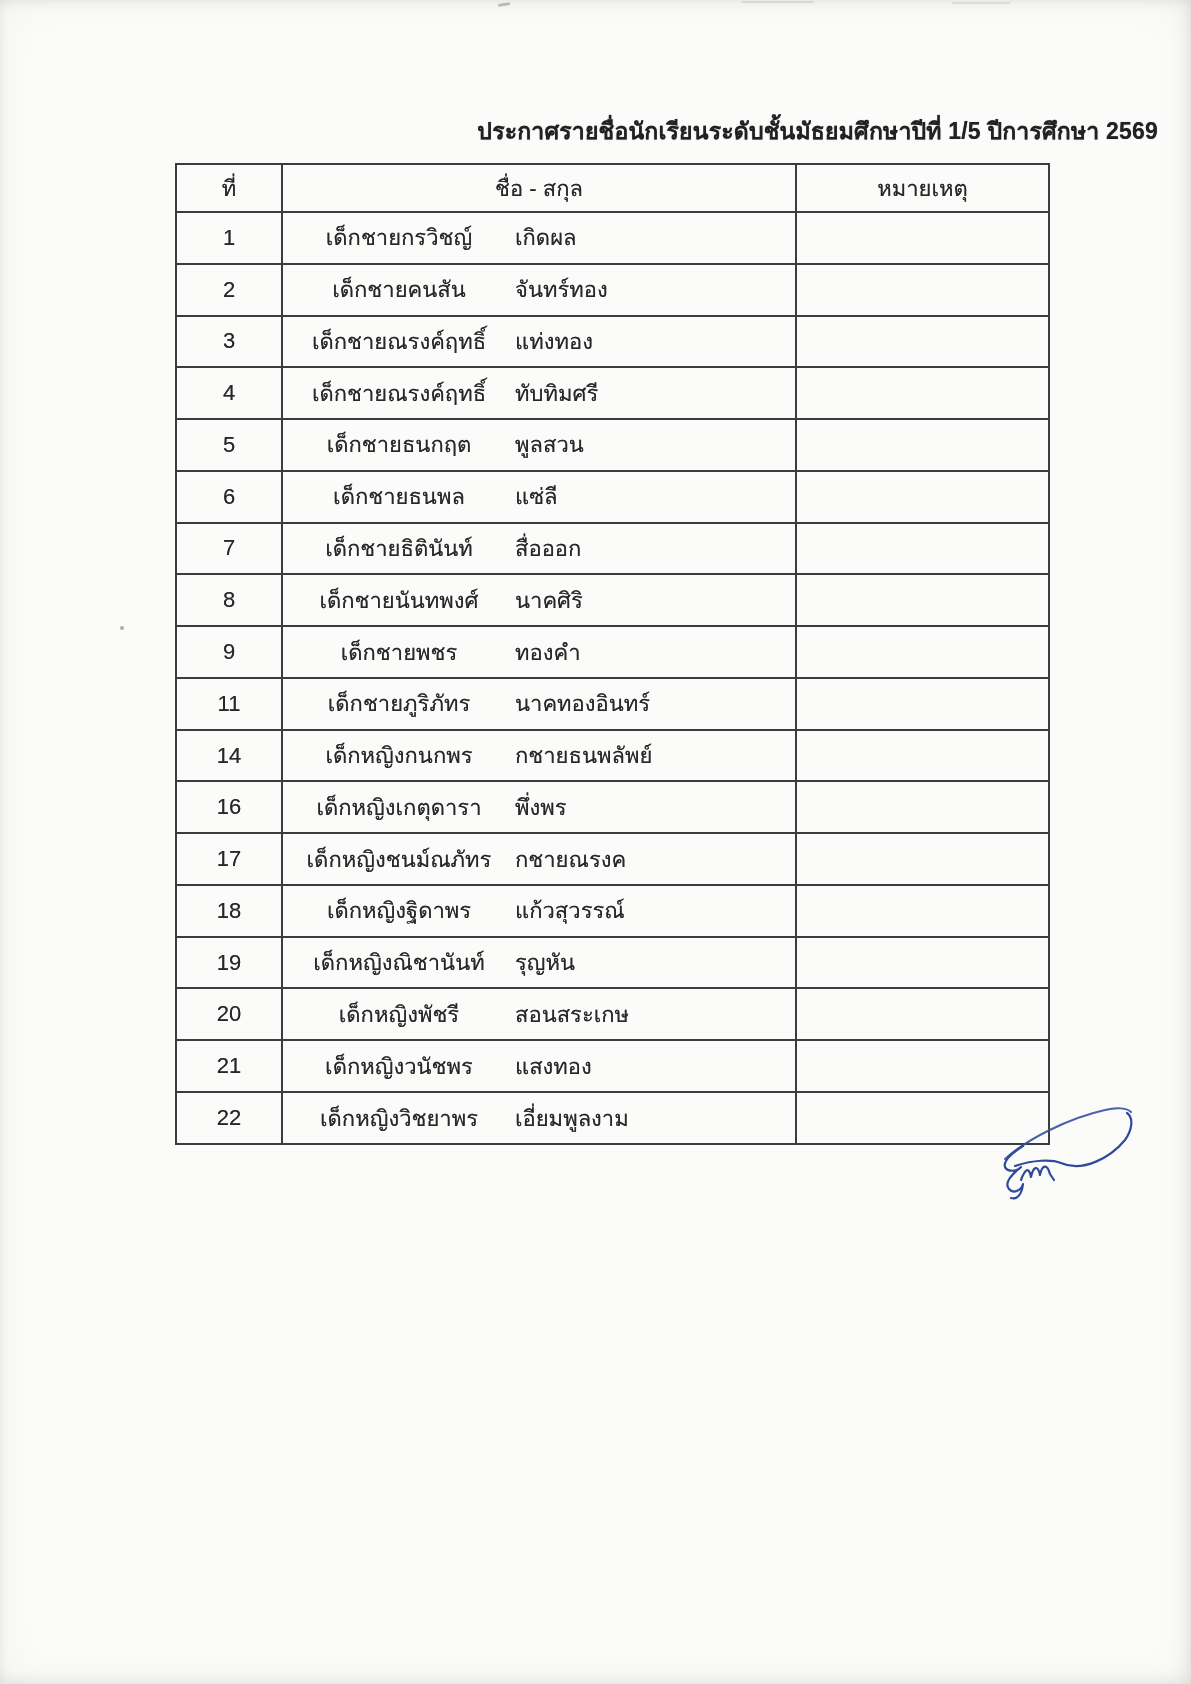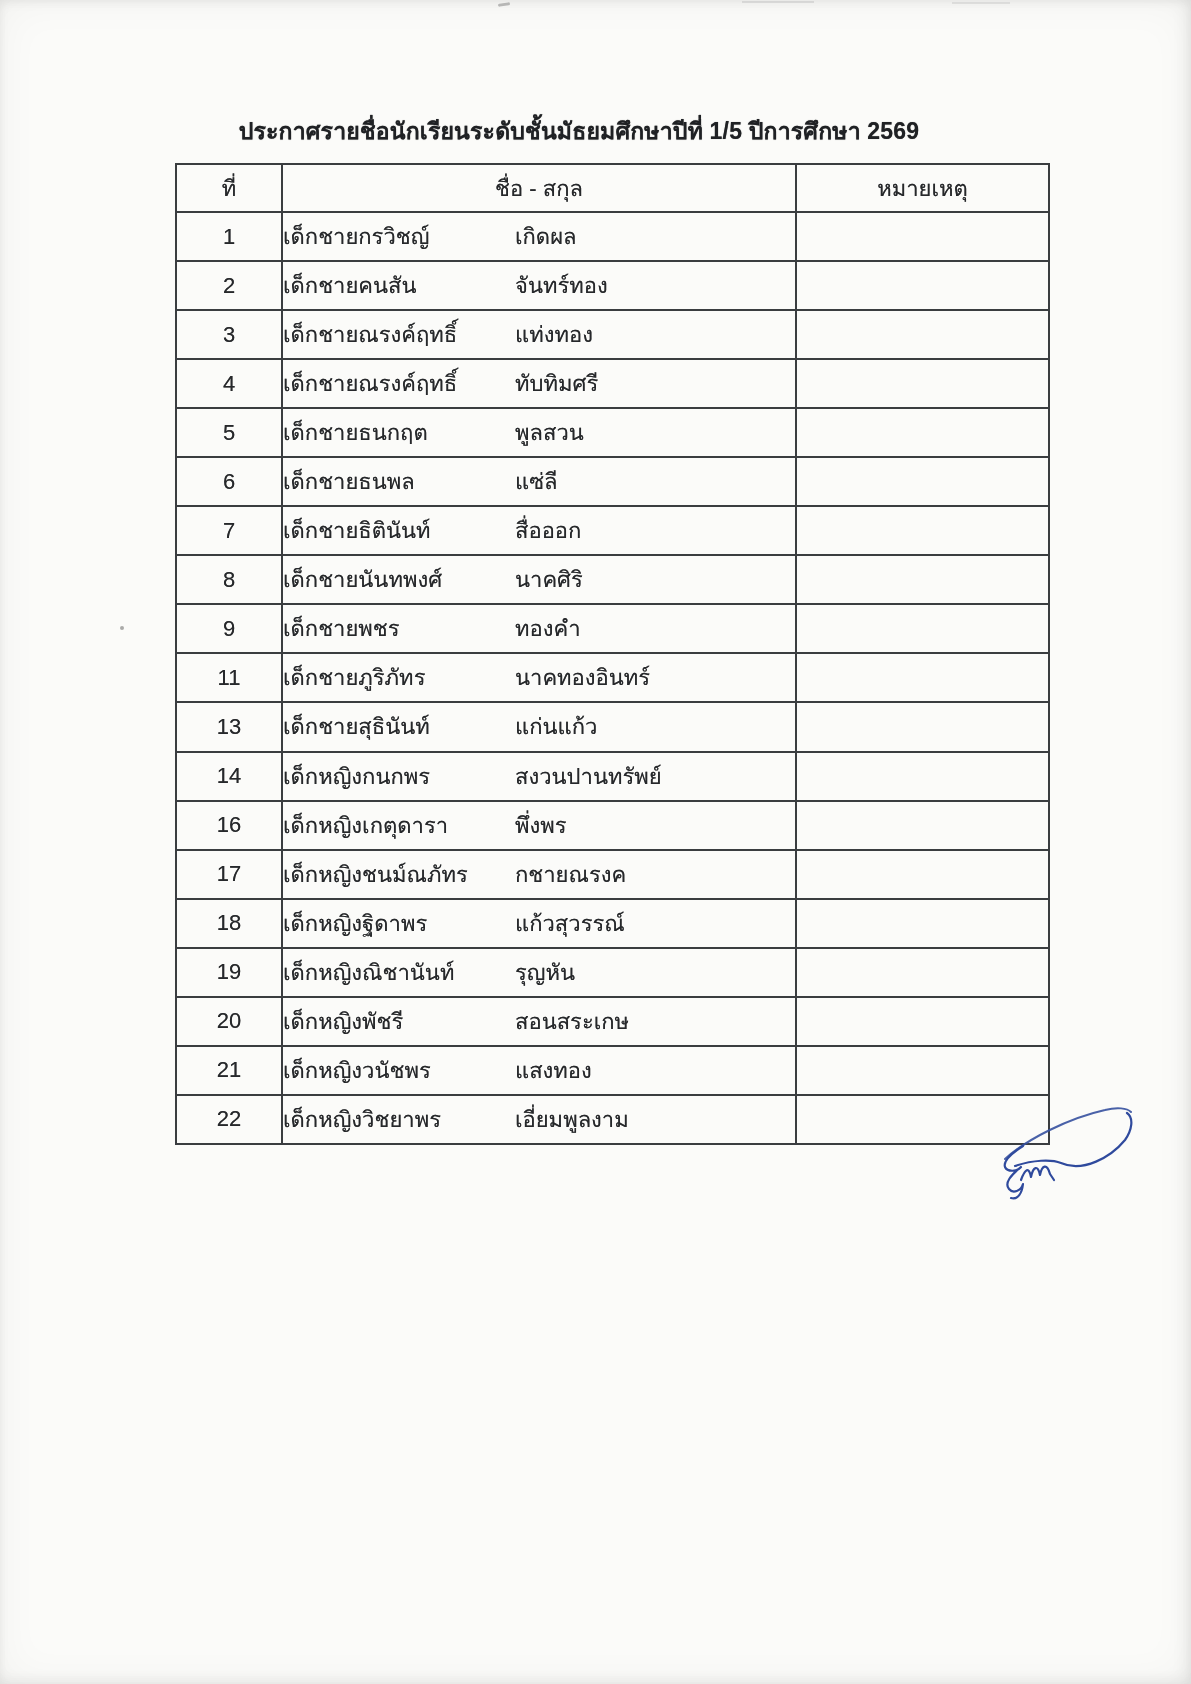--- a/index.html
+++ b/index.html
@@ -20,21 +20,21 @@
       inset -6px 0 16px rgba(0,0,0,0.05),
       inset 0 -5px 14px rgba(0,0,0,0.035),
       inset 0 3px 8px rgba(0,0,0,0.03);
     color: #232528;
   }
   .doc-title {
     position: absolute;
     top: 113px;
     left: 0;
     width: 1158px;
-    text-align: center;
+    text-align: right;
     font-size: 23px;
     font-weight: bold;
     color: #1f2124;
     text-shadow: 0 0 0.7px rgba(40,40,40,0.75);
     letter-spacing: 0.2px;
   }
   table.student-table {
     position: absolute;
     left: 175px;
     top: 163px;
@@ -55,21 +55,21 @@
     white-space: nowrap;
   }
   col.c-no     { width: 106px; }
   col.c-name   { width: 514px; }
   col.c-remark { width: 253px; }
   thead tr { height: 48px; }
   th { font-weight: normal; font-size: 22px; text-align: center; }
   tbody td { height: 42px; }
   td.col-no { text-align: center; font-size: 22px; }
   td.col-name { padding-left: 7px; }
-  .fname { display: inline-block; min-width: 232px; }
+  .fname { display: inline-block; min-width: 232px; text-align: center; }
   .signature-svg {
     position: absolute;
     left: 975px;
     top: 1085px;
     width: 200px;
     height: 122px;
   }
   
   .speck { position: absolute; pointer-events: none; }
   .speck-top-center { left: 498px; top: 3px; width: 12px; height: 3px;
@@ -151,27 +151,22 @@
           <td class="col-no">9</td>
           <td class="col-name"><span class="fname">เด็กชายพชร</span><span class="lname">ทองคำ</span></td>
           <td class="col-remark"></td>
         </tr>
         <tr class="data-row">
           <td class="col-no">11</td>
           <td class="col-name"><span class="fname">เด็กชายภูริภัทร</span><span class="lname">นาคทองอินทร์</span></td>
           <td class="col-remark"></td>
         </tr>
         <tr class="data-row">
-          <td class="col-no">13</td>
-          <td class="col-name"><span class="fname">เด็กชายสุธินันท์</span><span class="lname">แก่นแก้ว</span></td>
-          <td class="col-remark"></td>
-        </tr>
-        <tr class="data-row">
           <td class="col-no">14</td>
-          <td class="col-name"><span class="fname">เด็กหญิงกนกพร</span><span class="lname">สงวนปานทรัพย์</span></td>
+          <td class="col-name"><span class="fname">เด็กหญิงกนกพร</span><span class="lname">กชายธนพลัพย์</span></td>
           <td class="col-remark"></td>
         </tr>
         <tr class="data-row">
           <td class="col-no">16</td>
           <td class="col-name"><span class="fname">เด็กหญิงเกตุดารา</span><span class="lname">พึ่งพร</span></td>
           <td class="col-remark"></td>
         </tr>
         <tr class="data-row">
           <td class="col-no">17</td>
           <td class="col-name"><span class="fname">เด็กหญิงชนม์ณภัทร</span><span class="lname">กชายณรงค</span></td>

